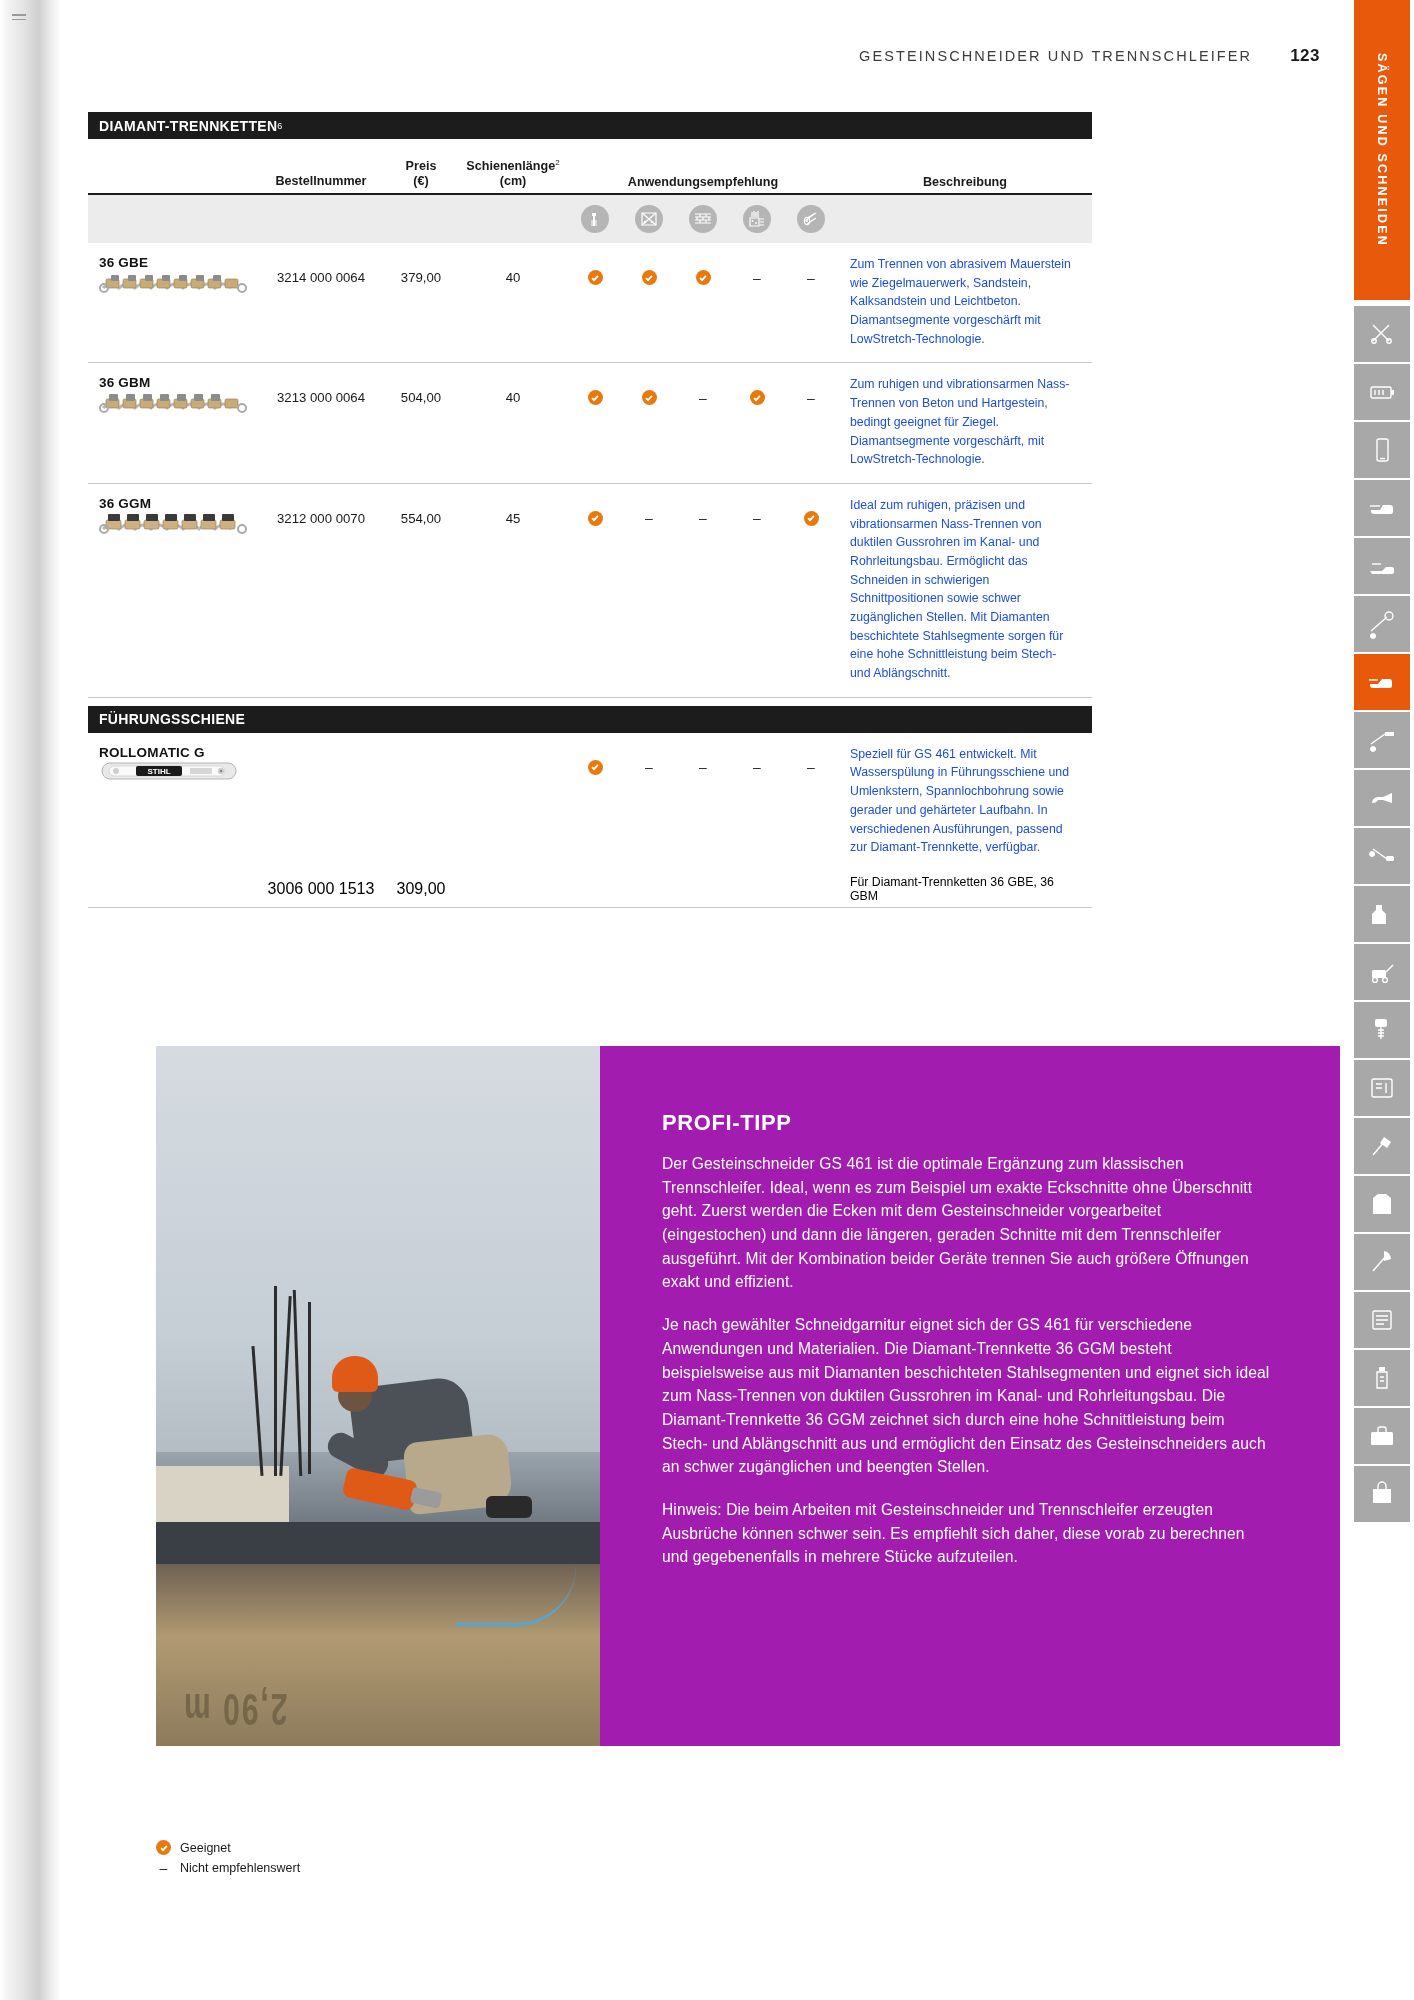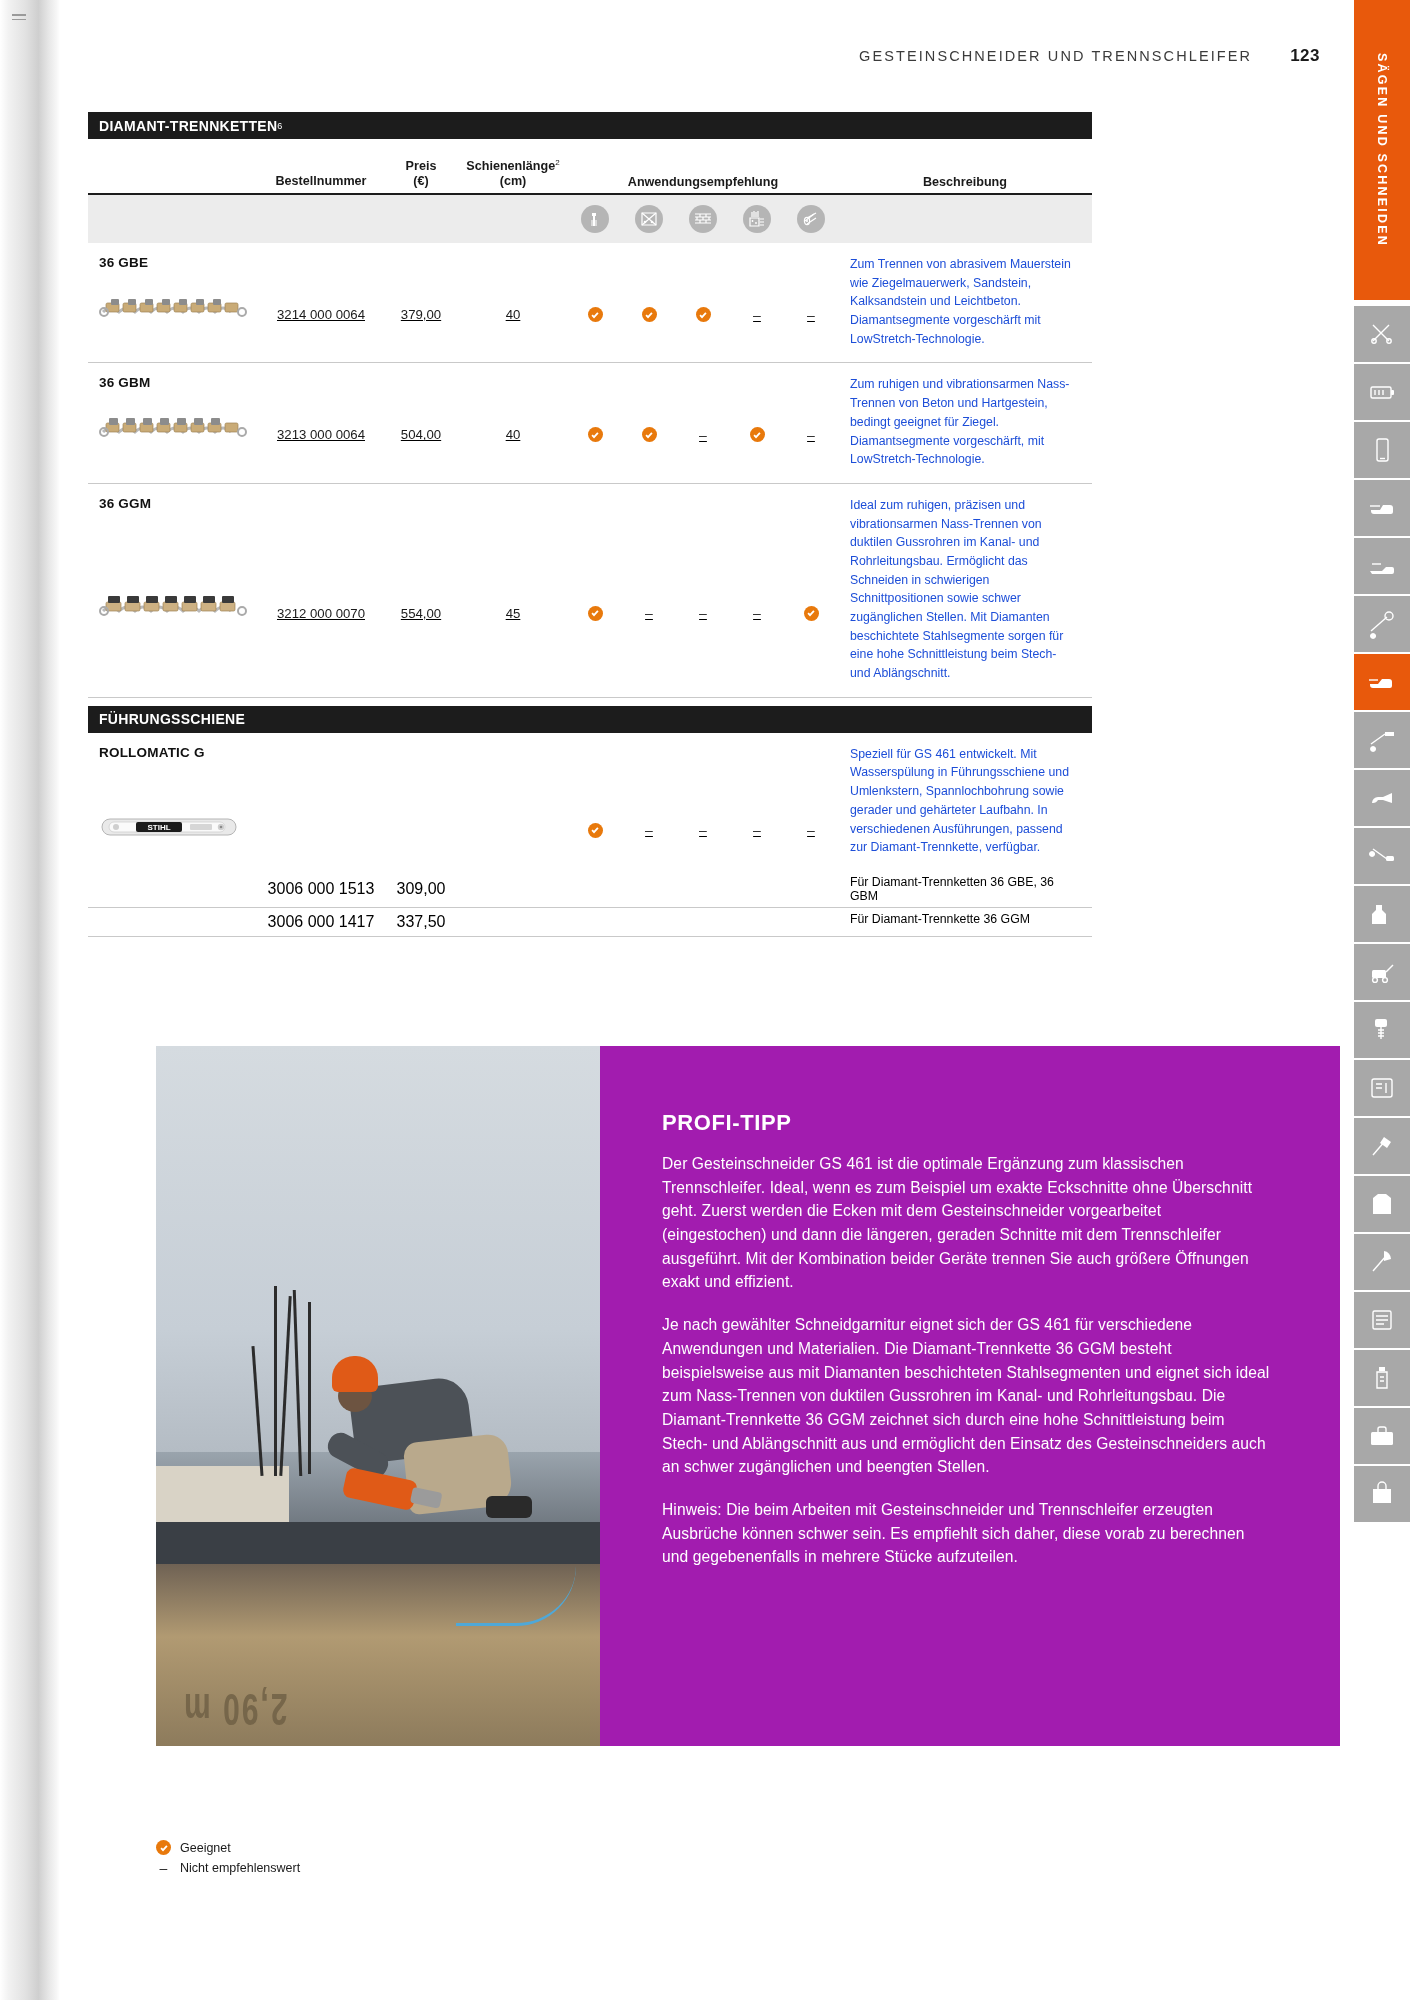--- a/index.html
+++ b/index.html
@@ -124,21 +124,21 @@
     position: relative;
     display: flex;
   }
   .prow:last-of-type { }
   .prow-left { width: 750px; position: relative; }
   .prow-name {
     font-size: 13.5px; font-weight: 700; color: #111; letter-spacing: .2px;
     padding: 12px 0 0 11px;
   }
   .prow-data {
-    display: flex; align-items: flex-end; min-height: 52px; text-decoration: underline;
+    display: flex; align-items: flex-start; min-height: 52px;
   }
   .prow-data .c-order, .prow-data .c-price, .prow-data .c-len {
     font-size: 13.2px; color: #1a1a1a;
   }
   .prow-desc {
     width: 254px; padding: 12px 12px 14px 12px;
     font-size: 12.3px; line-height: 1.52; color: #1d4ed8;
   }
   .chainimg { width: 170px; display: flex; align-items: center; justify-content: center; }
 
@@ -572,30 +572,20 @@
         <div class="subrow-line">
           <div class="c-img"></div>
           <div class="c-order">3006 000 1513</div>
           <div class="c-price">309,00</div>
           <div class="c-len"></div>
           <div style="width:270px;"></div>
         </div>
         <div class="subdesc" style="width:254px;padding:4px 12px;font-size:12.3px;border-bottom:1px solid #c9c9c9;">Für Diamant-Trennketten 36 GBE, 36 GBM</div>
       </div>
 
-      <div style="display:flex;">
-        <div class="subrow-line">
-          <div class="c-img"></div>
-          <div class="c-order">3006 000 1417</div>
-          <div class="c-price">337,50</div>
-          <div class="c-len"></div>
-          <div style="width:270px;"></div>
-        </div>
-        <div class="subdesc" style="width:254px;padding:4px 12px;font-size:12.3px;border-bottom:1px solid #c9c9c9;">Für Diamant-Trennkette 36 GGM</div>
-      </div>
 
     </div>
 
     <div class="tipwrap">
 
       <div class="tipphoto">
         <div class="ph-sky"></div>
         <div class="ph-wall"></div>
         <div class="ph-slab"></div>
         <div class="ph-roof"></div>

